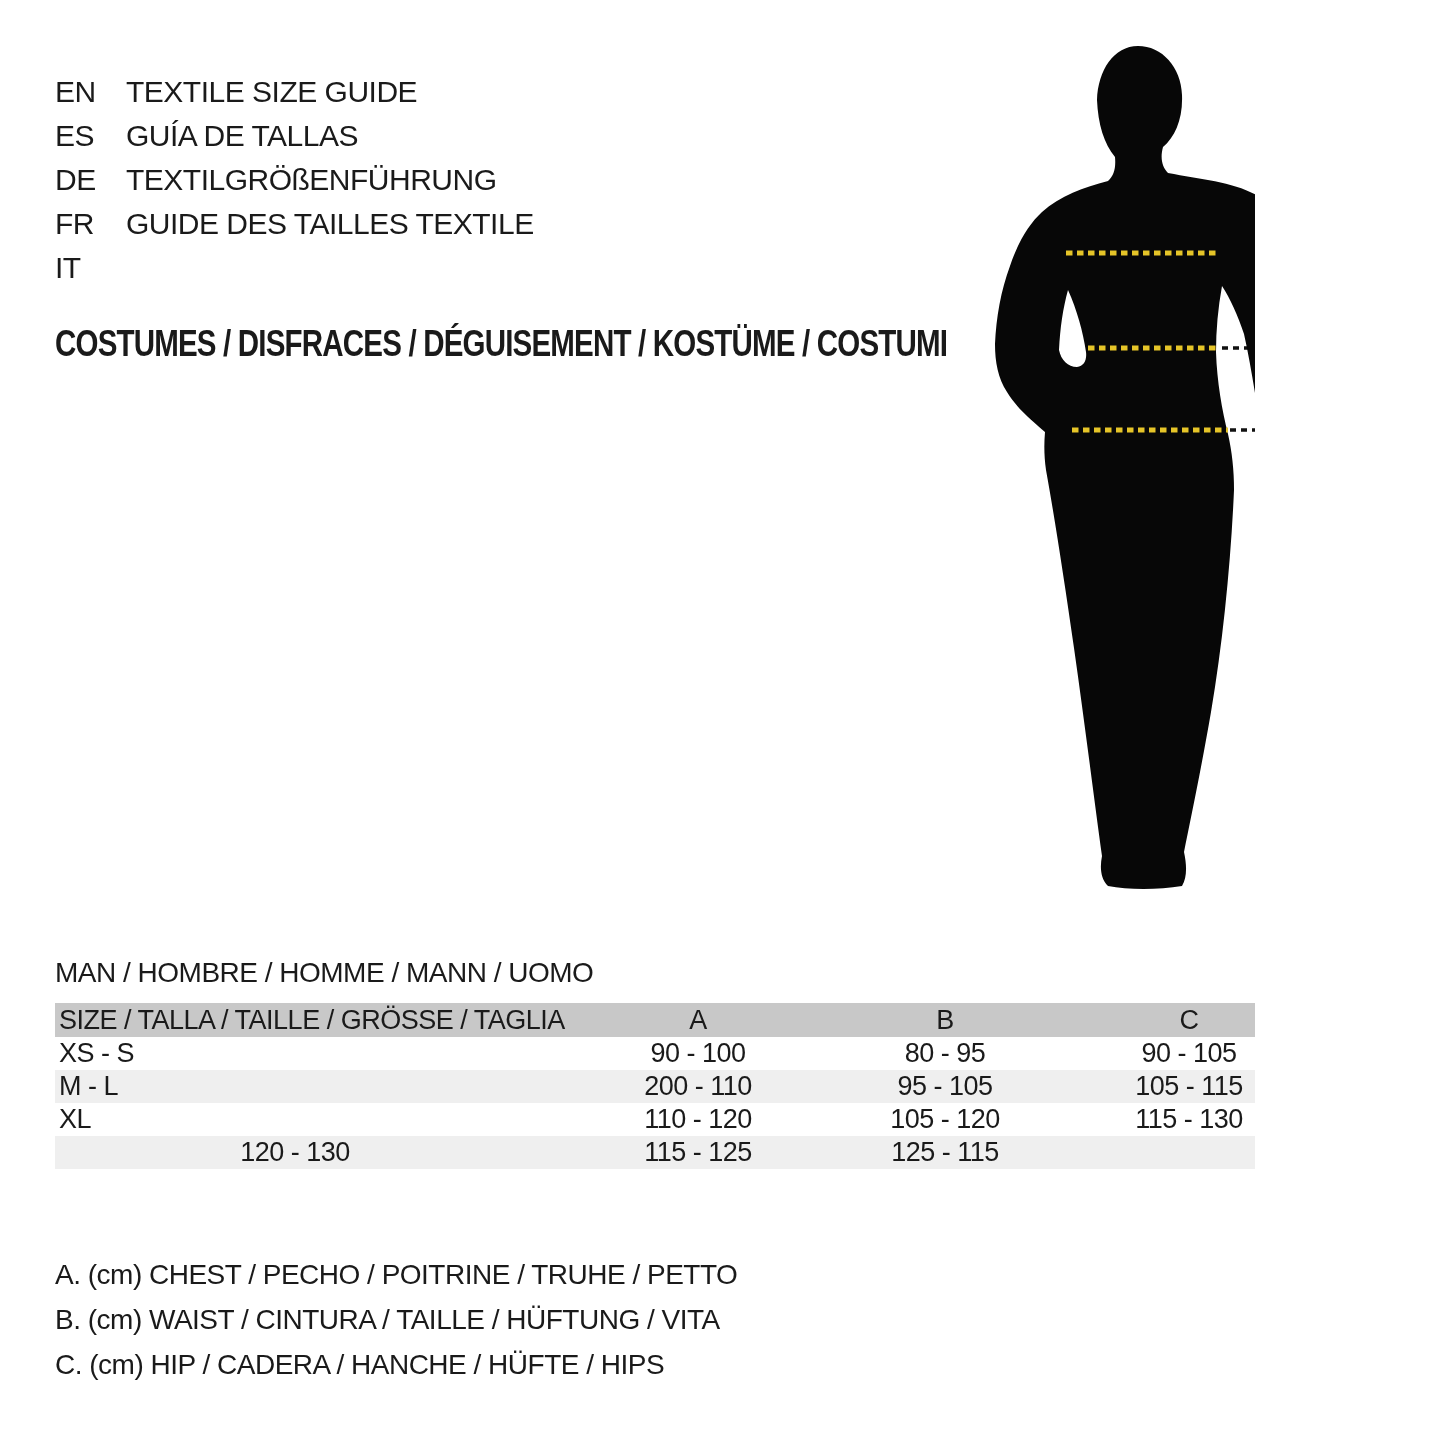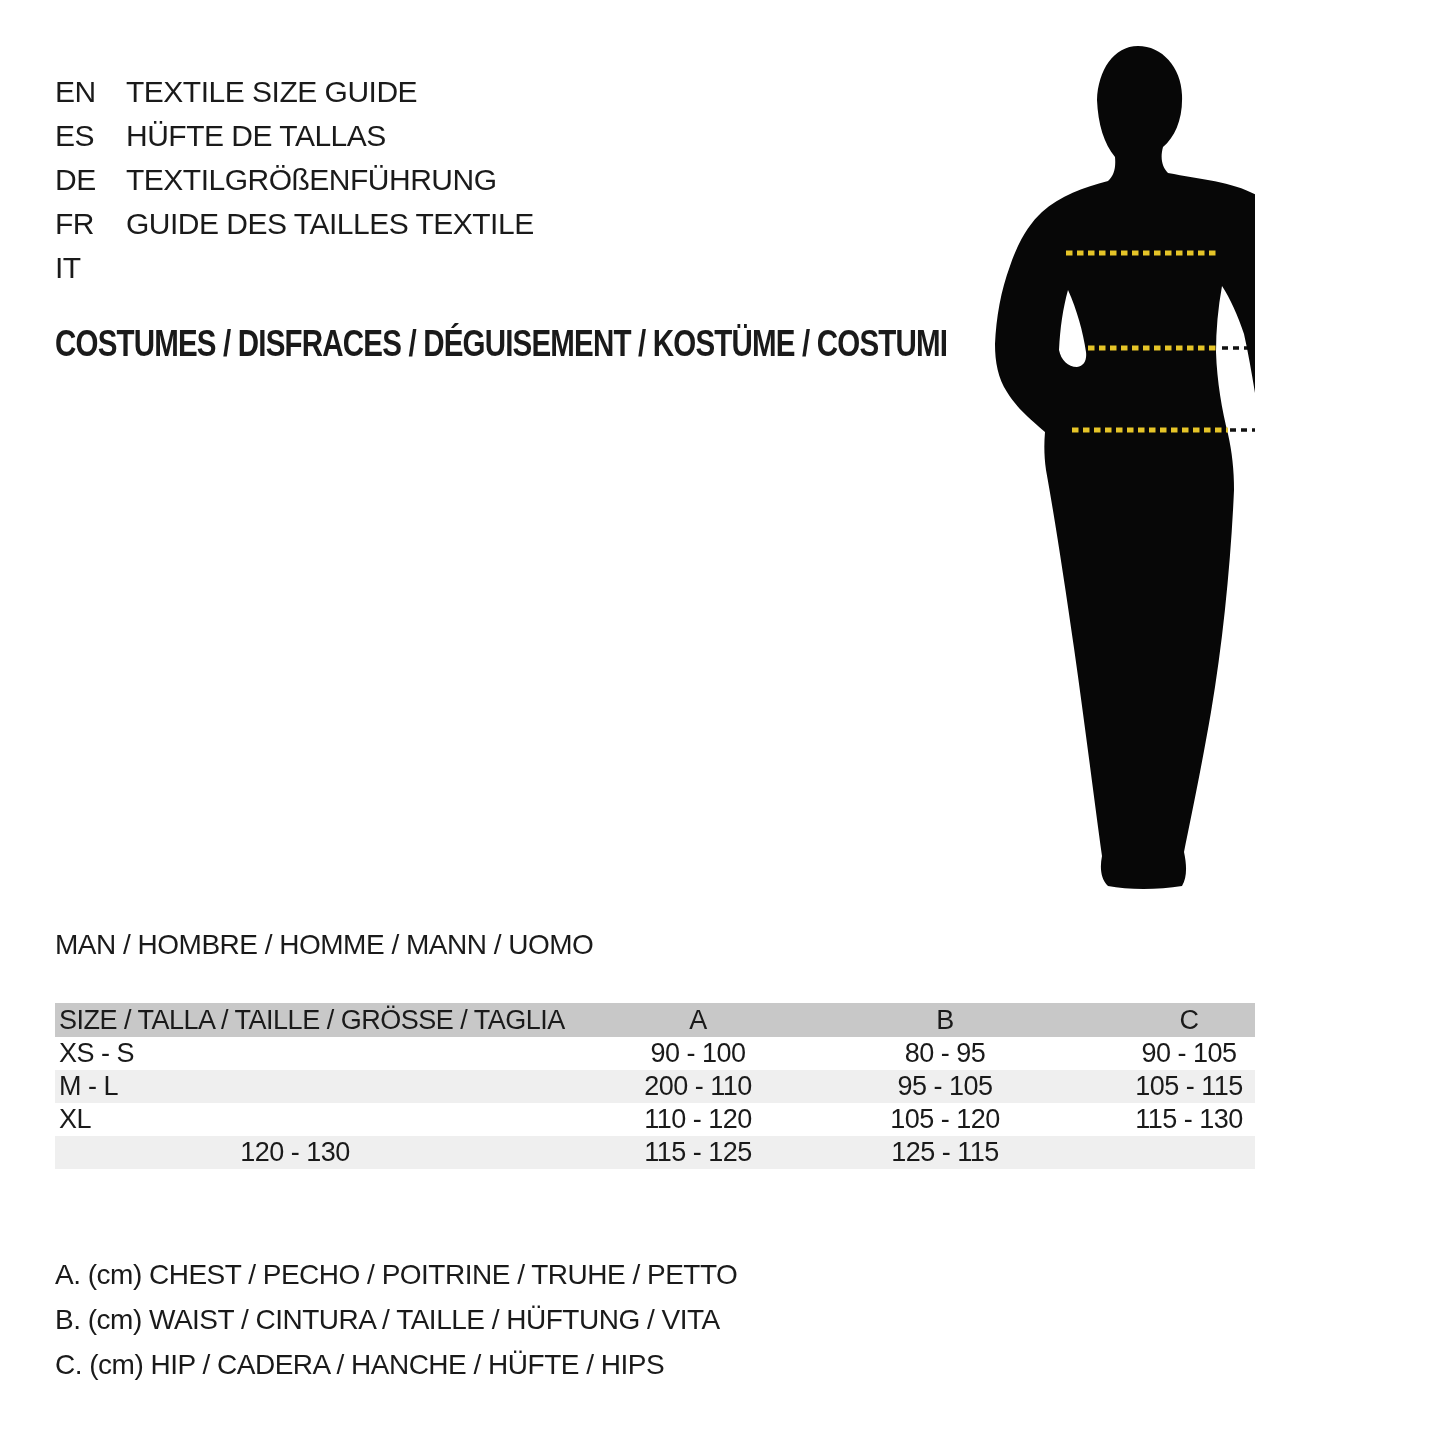--- a/index.html
+++ b/index.html
@@ -38,21 +38,21 @@
   .measure-label{
     position:absolute;
     font-size:34px;font-weight:700;line-height:34px;
     color:var(--ink);
   }
   .ml-a{left:1310px;top:237px;}
   .ml-b{left:1310px;top:332px;}
   .ml-c{left:1308px;top:413px;}
   
   .section-label{
-    position:absolute;left:55px;top:927px;
+    position:absolute;left:55px;top:955px;
     font-size:28px;font-weight:500;letter-spacing:-0.5px;line-height:36px;white-space:nowrap;
   }
   
   .size-table{position:absolute;left:55px;top:1003px;width:1330px;}
   .t-row{display:grid;grid-template-columns:480px 326px 168px 320px 36px;height:33px;line-height:33px;font-size:27px;letter-spacing:-0.5px;}
   .t-row.header{background:var(--header-bg);height:34px;line-height:34px;}
   .t-row.alt{background:var(--alt-bg);}
   .t-cell{white-space:nowrap;overflow:visible;}
   .t-cell.lbl{text-align:left;padding-left:4px;}
   .t-cell.val{text-align:center;}
@@ -65,21 +65,21 @@
 
 <div class="canvas">
 
   <div class="langs">
     <div class="lang-row">
       <span class="lang-code">EN</span>
       <span class="lang-text">TEXTILE SIZE GUIDE</span>
     </div>
     <div class="lang-row">
       <span class="lang-code">ES</span>
-      <span class="lang-text">HÜFTE DE TALLAS</span>
+      <span class="lang-text">GUÍA DE TALLAS</span>
     </div>
     <div class="lang-row">
       <span class="lang-code">DE</span>
       <span class="lang-text">TEXTILGRÖßENFÜHRUNG</span>
     </div>
     <div class="lang-row">
       <span class="lang-code">FR</span>
       <span class="lang-text">GUIDE DES TAILLES TEXTILE</span>
     </div>
     <div class="lang-row">

